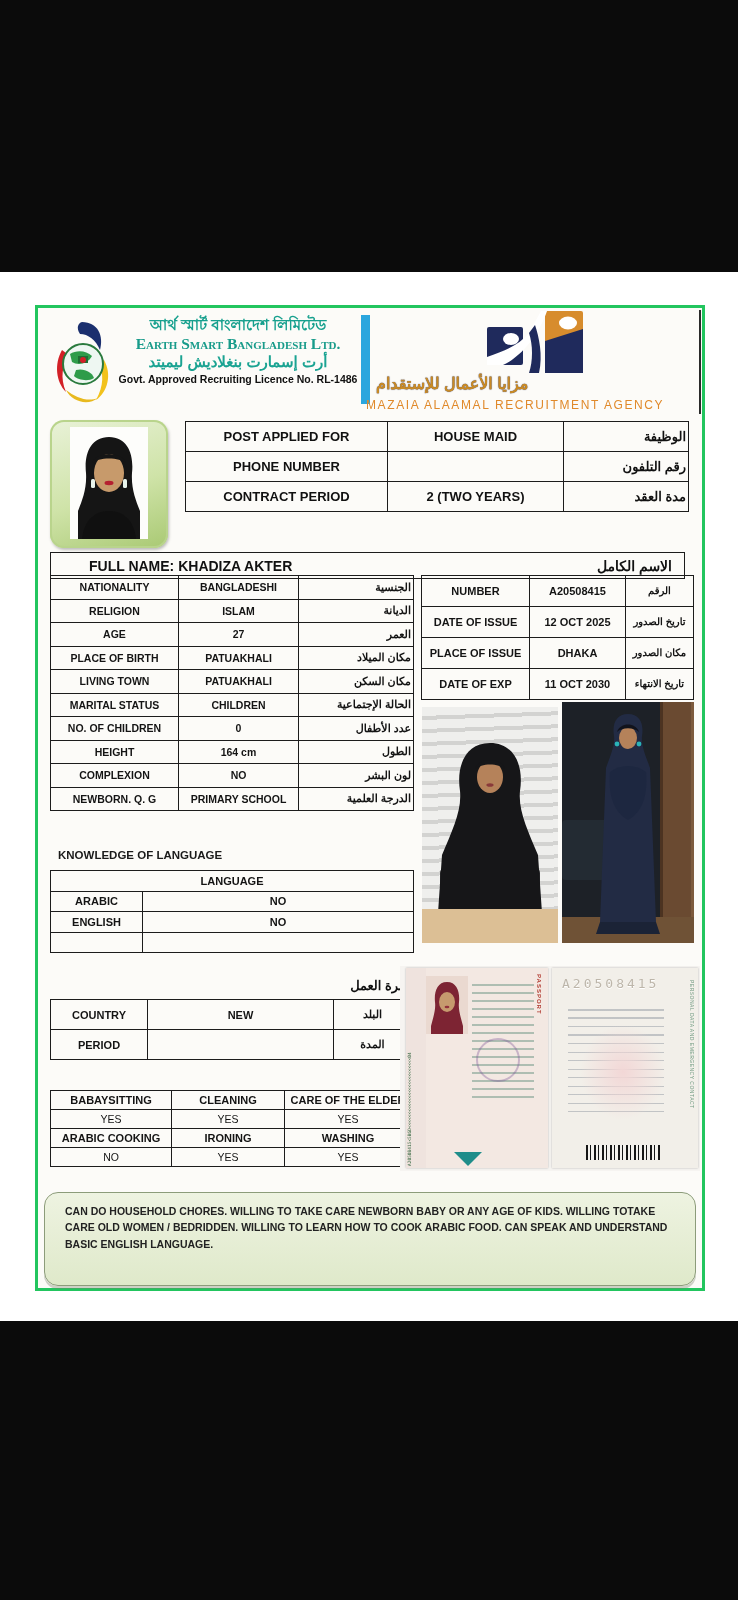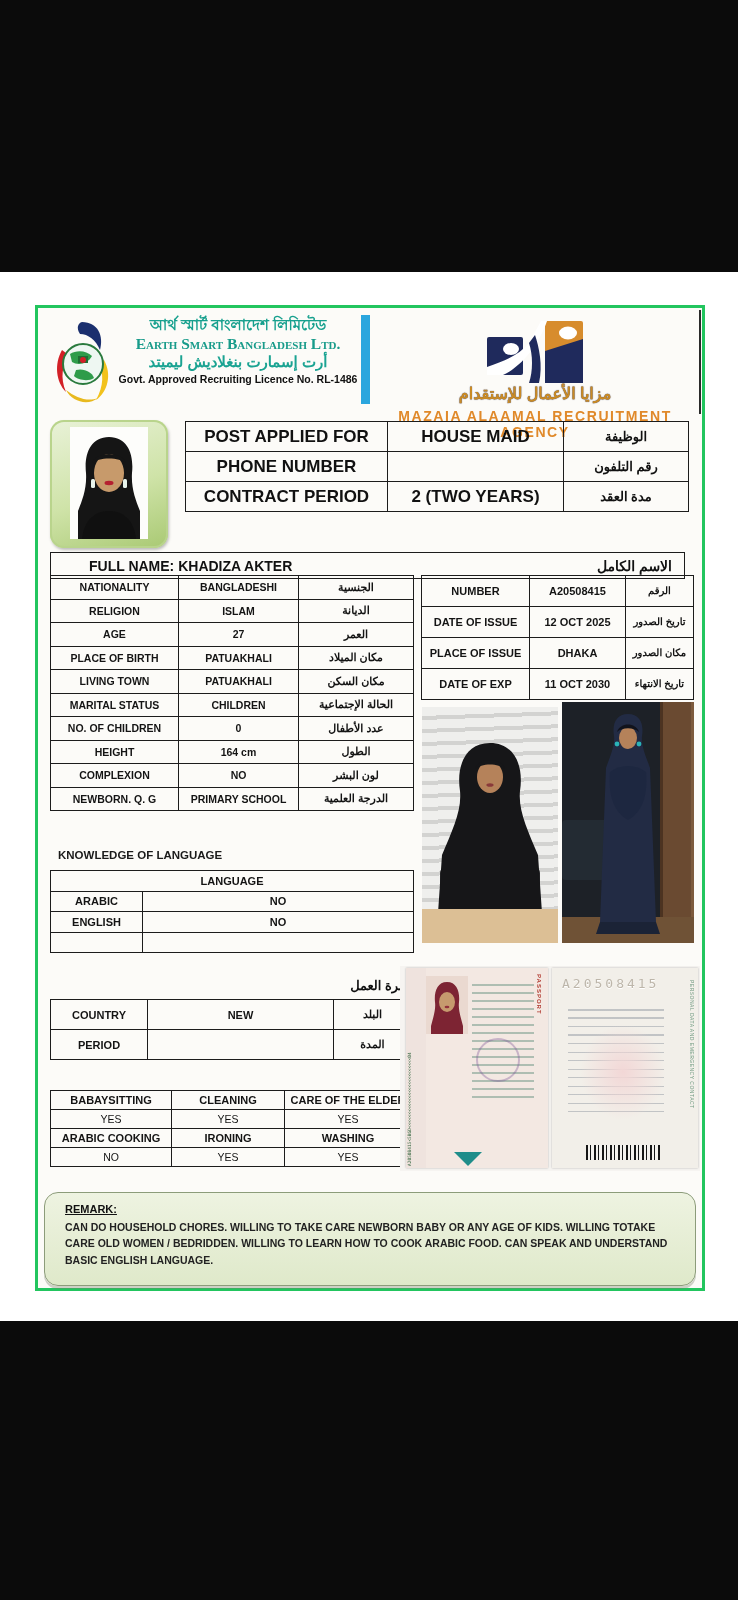--- a/index.html
+++ b/index.html
@@ -16,46 +16,46 @@
   .header{position:absolute;left:0;top:0;width:664px;height:112px;}
   .hdr-right-line{position:absolute;right:1px;top:2px;width:2px;height:104px;background:#2a2a2a;}
   .logo-left{position:absolute;left:14px;top:8px;width:305px;height:98px;}
   .globe{position:absolute;left:0;top:4px;width:62px;height:86px;}
   .logo-left-text{position:absolute;left:66px;top:0;width:240px;text-align:center;}
   .bn-line{font-size:15px;font-weight:bold;color:#17a08e;line-height:1.25;}
   .en-line{font-family:"Liberation Serif", serif;font-variant:small-caps;font-size:15.5px;font-weight:bold;color:#189b8a;line-height:1.15;}
   .ar-line{font-size:15px;font-weight:bold;color:#1aa392;line-height:1.2;}
   .lic-line{font-size:10.5px;font-weight:bold;color:#111;margin-top:2px;}
   .blue-bar{position:absolute;left:323px;top:7px;width:9px;height:89px;background:#2ba6de;}
-  .logo-right{position:absolute;left:338px;top:10px;width:318px;height:108px;text-align:center;}
+  .logo-right{position:absolute;left:338px;top:0;width:318px;height:108px;text-align:left;}
   .mz-graphic{position:absolute;left:109px;top:3px;width:100px;height:62px;}
   .mz-arabic{position:absolute;left:0;top:66px;width:318px;font-size:16px;font-weight:bold;color:#c98a25;
              text-shadow:0 0 1px #243063;}
-  .mz-english{position:absolute;left:-10px;top:90px;width:338px;font-size:14px;font-weight:bold;
+  .mz-english{position:absolute;left:-10px;top:90px;width:338px;font-size:12px;font-weight:normal;
               letter-spacing:1.6px;color:#e0892a;}
 
   
   .photo-frame{position:absolute;left:12px;top:112px;width:118px;height:128px;border-radius:14px;
                background:linear-gradient(160deg,#e9f2d8 0%,#cfe3a8 55%,#a9c973 100%);
                box-shadow:inset 0 0 0 2px #b9d48c, 1px 2px 3px rgba(0,0,0,.25);}
   .photo-frame .inner{position:absolute;left:20px;top:7px;width:78px;height:112px;background:#fff;overflow:hidden;}
 
   
   table{border-collapse:collapse;table-layout:fixed;}
   td{border:1.5px solid #1c1c1c;text-align:center;vertical-align:middle;overflow:hidden;padding:0 2px;}
   .app-table{position:absolute;left:147px;top:113px;width:503px;}
-  .app-table td{height:29px;font-size:17px;font-weight:bold;color:#111;}
-  .app-table td.ar{font-size:13px;}
+  .app-table td{height:29px;font-size:13px;font-weight:bold;color:#111;}
+  .app-table td.ar{font-size:13px;text-align:right;}
   .fullname{position:absolute;left:12px;top:244px;width:633px;height:25px;border:1.5px solid #1c1c1c;
             display:flex;align-items:center;justify-content:space-between;background:#fcfbf8;}
   .fullname .nm{font-size:14px;font-weight:bold;color:#111;padding-left:38px;}
   .fullname .ar{font-size:14px;font-weight:bold;color:#111;padding-right:12px;}
   .personal{position:absolute;left:12px;top:267px;width:363px;}
   .personal td{height:22.5px;font-size:10.5px;font-weight:bold;color:#141414;}
-  .personal td.ar{font-size:11px;}
+  .personal td.ar{font-size:11px;text-align:right;}
   .pass-table{position:absolute;left:383px;top:267px;width:272px;}
   .pass-table td{height:30px;font-size:11px;font-weight:bold;color:#141414;}
   .pass-table td.ar{font-size:10px;white-space:normal;line-height:1.15;}
   .lang-title{position:absolute;left:20px;top:541px;font-size:11.5px;font-weight:bold;color:#1a1a1a;}
   .lang-table{position:absolute;left:12px;top:562px;width:363px;}
   .lang-table td{height:19.5px;font-size:11px;font-weight:bold;color:#141414;}
   .exp-title{position:absolute;left:12px;top:670px;width:361px;text-align:right;font-size:13px;font-weight:bold;color:#111;}
   .exp-table{position:absolute;left:12px;top:691px;width:361px;}
   .exp-table td{height:29px;font-size:11px;font-weight:bold;color:#141414;}
   .exp-table td.ar{font-size:11px;}
@@ -409,17 +409,16 @@
     <div class="page pg2">
       <div class="perf">A20508415</div>
       <div class="tlines"></div>
       <div class="blob"></div>
       <div class="side">PERSONAL DATA AND EMERGENCY CONTACT</div>
       <div class="barcode"></div>
     </div>
   </div>
 
   <div class="remark">
-    <div class="rt">REMARK:</div>
     <div class="rb">CAN DO HOUSEHOLD CHORES. WILLING TO TAKE CARE NEWBORN BABY OR ANY AGE OF KIDS. WILLING TOTAKE CARE  OLD WOMEN / BEDRIDDEN. WILLING TO LEARN HOW TO COOK ARABIC FOOD. CAN SPEAK AND UNDERSTAND BASIC ENGLISH LANGUAGE.</div>
   </div>
 
 </div>
 
 </body></html>

